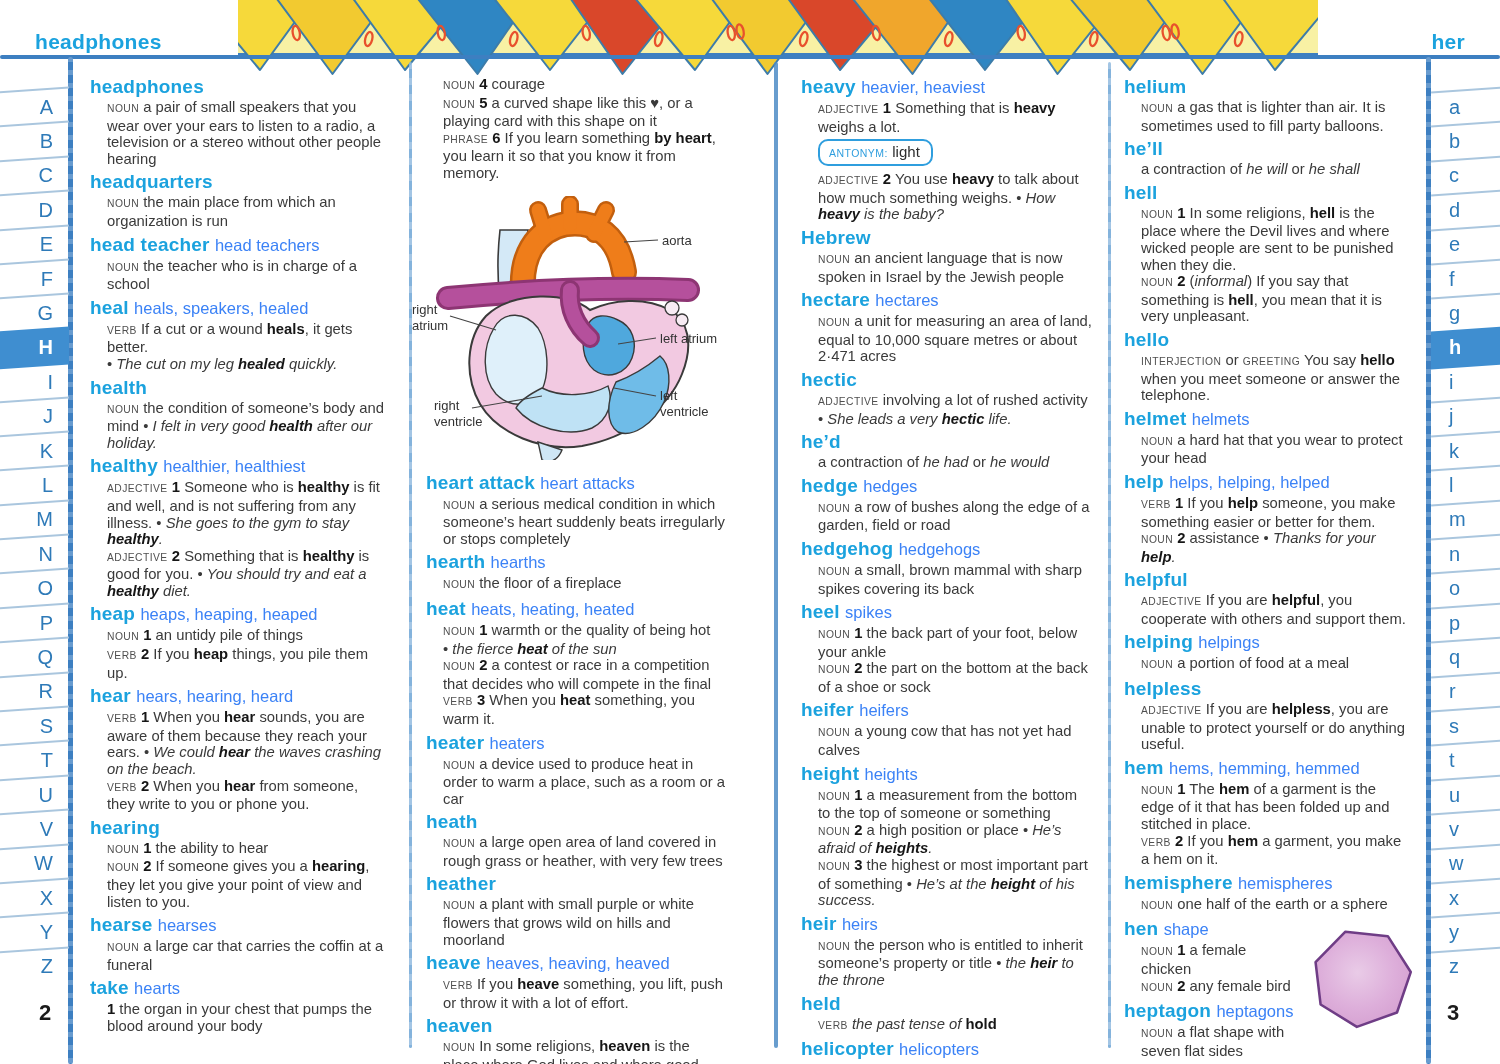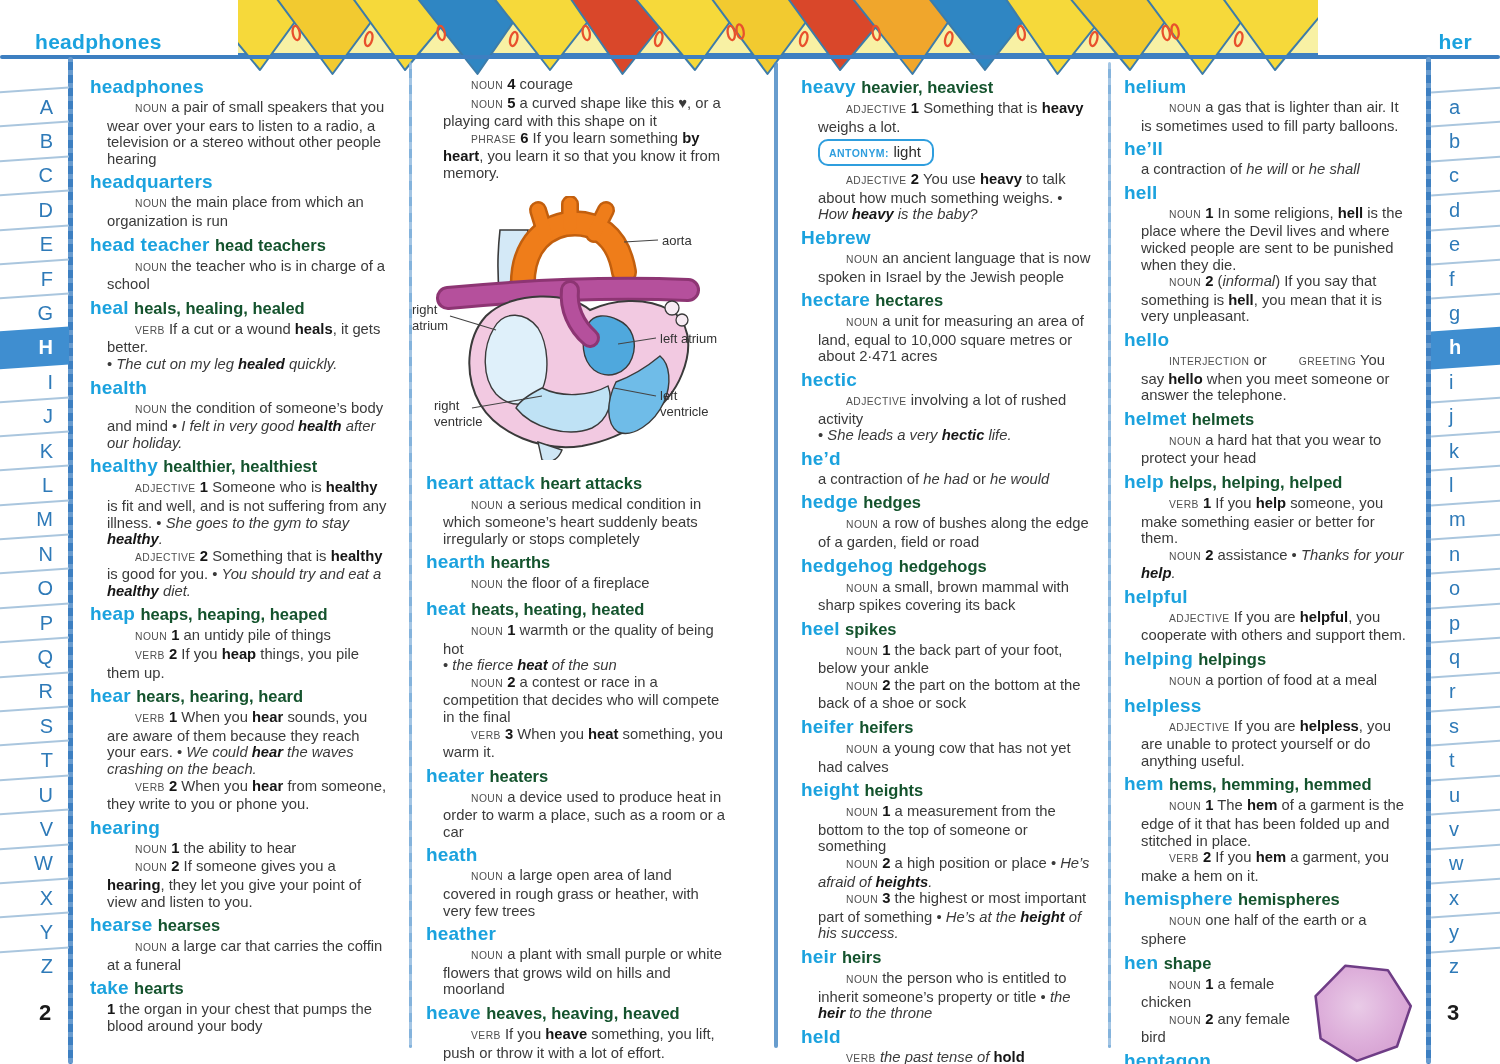--- a/index.html
+++ b/index.html
@@ -3,21 +3,21 @@
 <meta charset="utf-8">
 <style>
   html,body{margin:0;padding:0;}
   body{
     width:1500px;height:1064px;position:relative;background:#ffffff;
     font-family:"Liberation Sans",sans-serif;overflow:hidden;color:#3a3a3a;
   }
   
   .guide{position:absolute;top:30px;font-size:21px;font-weight:bold;color:#1ba2de;letter-spacing:.3px;}
   .guide-left{left:35px;}
-  .guide-right{right:28px;}
+  .guide-right{right:35px;}
   .h-rule{position:absolute;top:55px;left:0;width:1500px;height:4px;background:#3d7fc1;border-radius:2px;}
   #bunting{position:absolute;left:238px;top:0;}
   
   .v-crayon{position:absolute;top:57px;height:1007px;width:5px;background:#3d7fc1;border-radius:3px;
     background-image:repeating-linear-gradient(180deg,rgba(255,255,255,.22) 0 5px,transparent 5px 13px);}
   #crayon-left{left:68px;}
   #crayon-right{left:1426px;}
   .col-divider{position:absolute;top:62px;height:986px;width:3px;background:#6fa6d6;border-radius:2px;opacity:.85;
     background-image:repeating-linear-gradient(180deg,rgba(255,255,255,.25) 0 7px,transparent 7px 16px);}
   #div1{left:409px;}
@@ -39,26 +39,26 @@
   #pageno-right{left:1420px;top:1000px;}
   
   .col{position:absolute;top:76px;}
   #col1{left:90px;width:298px;}
   #col2{left:426px;width:300px;}
   #col3{left:801px;width:292px;}
   #col4{left:1124px;width:288px;}
   .entry{margin:0 0 4px 0;}
   .hw-line{font-size:19px;line-height:21px;margin-bottom:2px;}
   .hw{color:#1ba2de;font-weight:bold;letter-spacing:.2px;}
-  .infl{font-size:16.5px;font-weight:bold;color:#14532d;margin-top:45px;}
+  .infl{font-size:16.5px;font-weight:normal;color:#3b82f6;margin-top:45px;}
   .def{font-size:14.8px;line-height:16.6px;color:#3a3a3a;padding-left:17px;}
   .def b{color:#161616;}
-  .pos{font-size:10.3px;color:#4f4f4f;letter-spacing:.45px;margin-left:28px;}
+  .pos{font-size:10.3px;color:#4f4f4f;letter-spacing:.45px;}
   .antonym-box{display:inline-block;border:2px solid #2f9ede;border-radius:10px;padding:2px 11px 3px 9px;margin:4px 0 5px 17px;}
-  .antonym-label{color:#2f9ede;font-size:10.5px;font-weight:bold;letter-spacing:.45px;}
+  .antonym-label{color:#2f9ede;font-size:10.5px;font-weight:normal;letter-spacing:.45px;}
   .antonym-value{color:#2c2c2c;font-size:15px;}
   
   #heart-diagram{width:320px;margin:10px 0 8px -16px;}
   #heart-diagram text{font-size:13px;fill:#333;}
   #heptagon-figure{float:right;width:112px;height:112px;margin:4px -6px 4px 8px;}
 </style>
 </head>
 <body>
 
 <svg id="bunting" width="1080" height="80" viewBox="0 0 1080 80">
@@ -277,21 +277,21 @@
       </div>
       <div class="entry">
         <div class="hw-line"><span class="hw">headquarters</span></div>
         <div class="def"><span class="pos">NOUN</span> the main place from which an organization is run</div>
       </div>
       <div class="entry">
         <div class="hw-line"><span class="hw">head teacher</span> <span class="infl">head teachers</span></div>
         <div class="def"><span class="pos">NOUN</span> the teacher who is in charge of a school</div>
       </div>
       <div class="entry">
-        <div class="hw-line"><span class="hw">heal</span> <span class="infl">heals, healing, healed</span></div>
+        <div class="hw-line"><span class="hw">heal</span> <span class="infl">heals, speakers, healed</span></div>
         <div class="def"><span class="pos">VERB</span> If a cut or a wound <b>heals</b>, it gets better.</div>
         <div class="def">• <i>The cut on my leg <b>healed</b> quickly.</i></div>
       </div>
       <div class="entry">
         <div class="hw-line"><span class="hw">health</span></div>
         <div class="def"><span class="pos">NOUN</span> the condition of someone’s body and mind • <i>I felt in very good <b>health</b> after our holiday.</i></div>
       </div>
       <div class="entry">
         <div class="hw-line"><span class="hw">healthy</span> <span class="infl">healthier, healthiest</span></div>
         <div class="def"><span class="pos">ADJECTIVE</span> <b>1</b> Someone who is <b>healthy</b> is fit and well, and is not suffering from any illness. • <i>She goes to the gym to stay <b>healthy</b>.</i></div>

